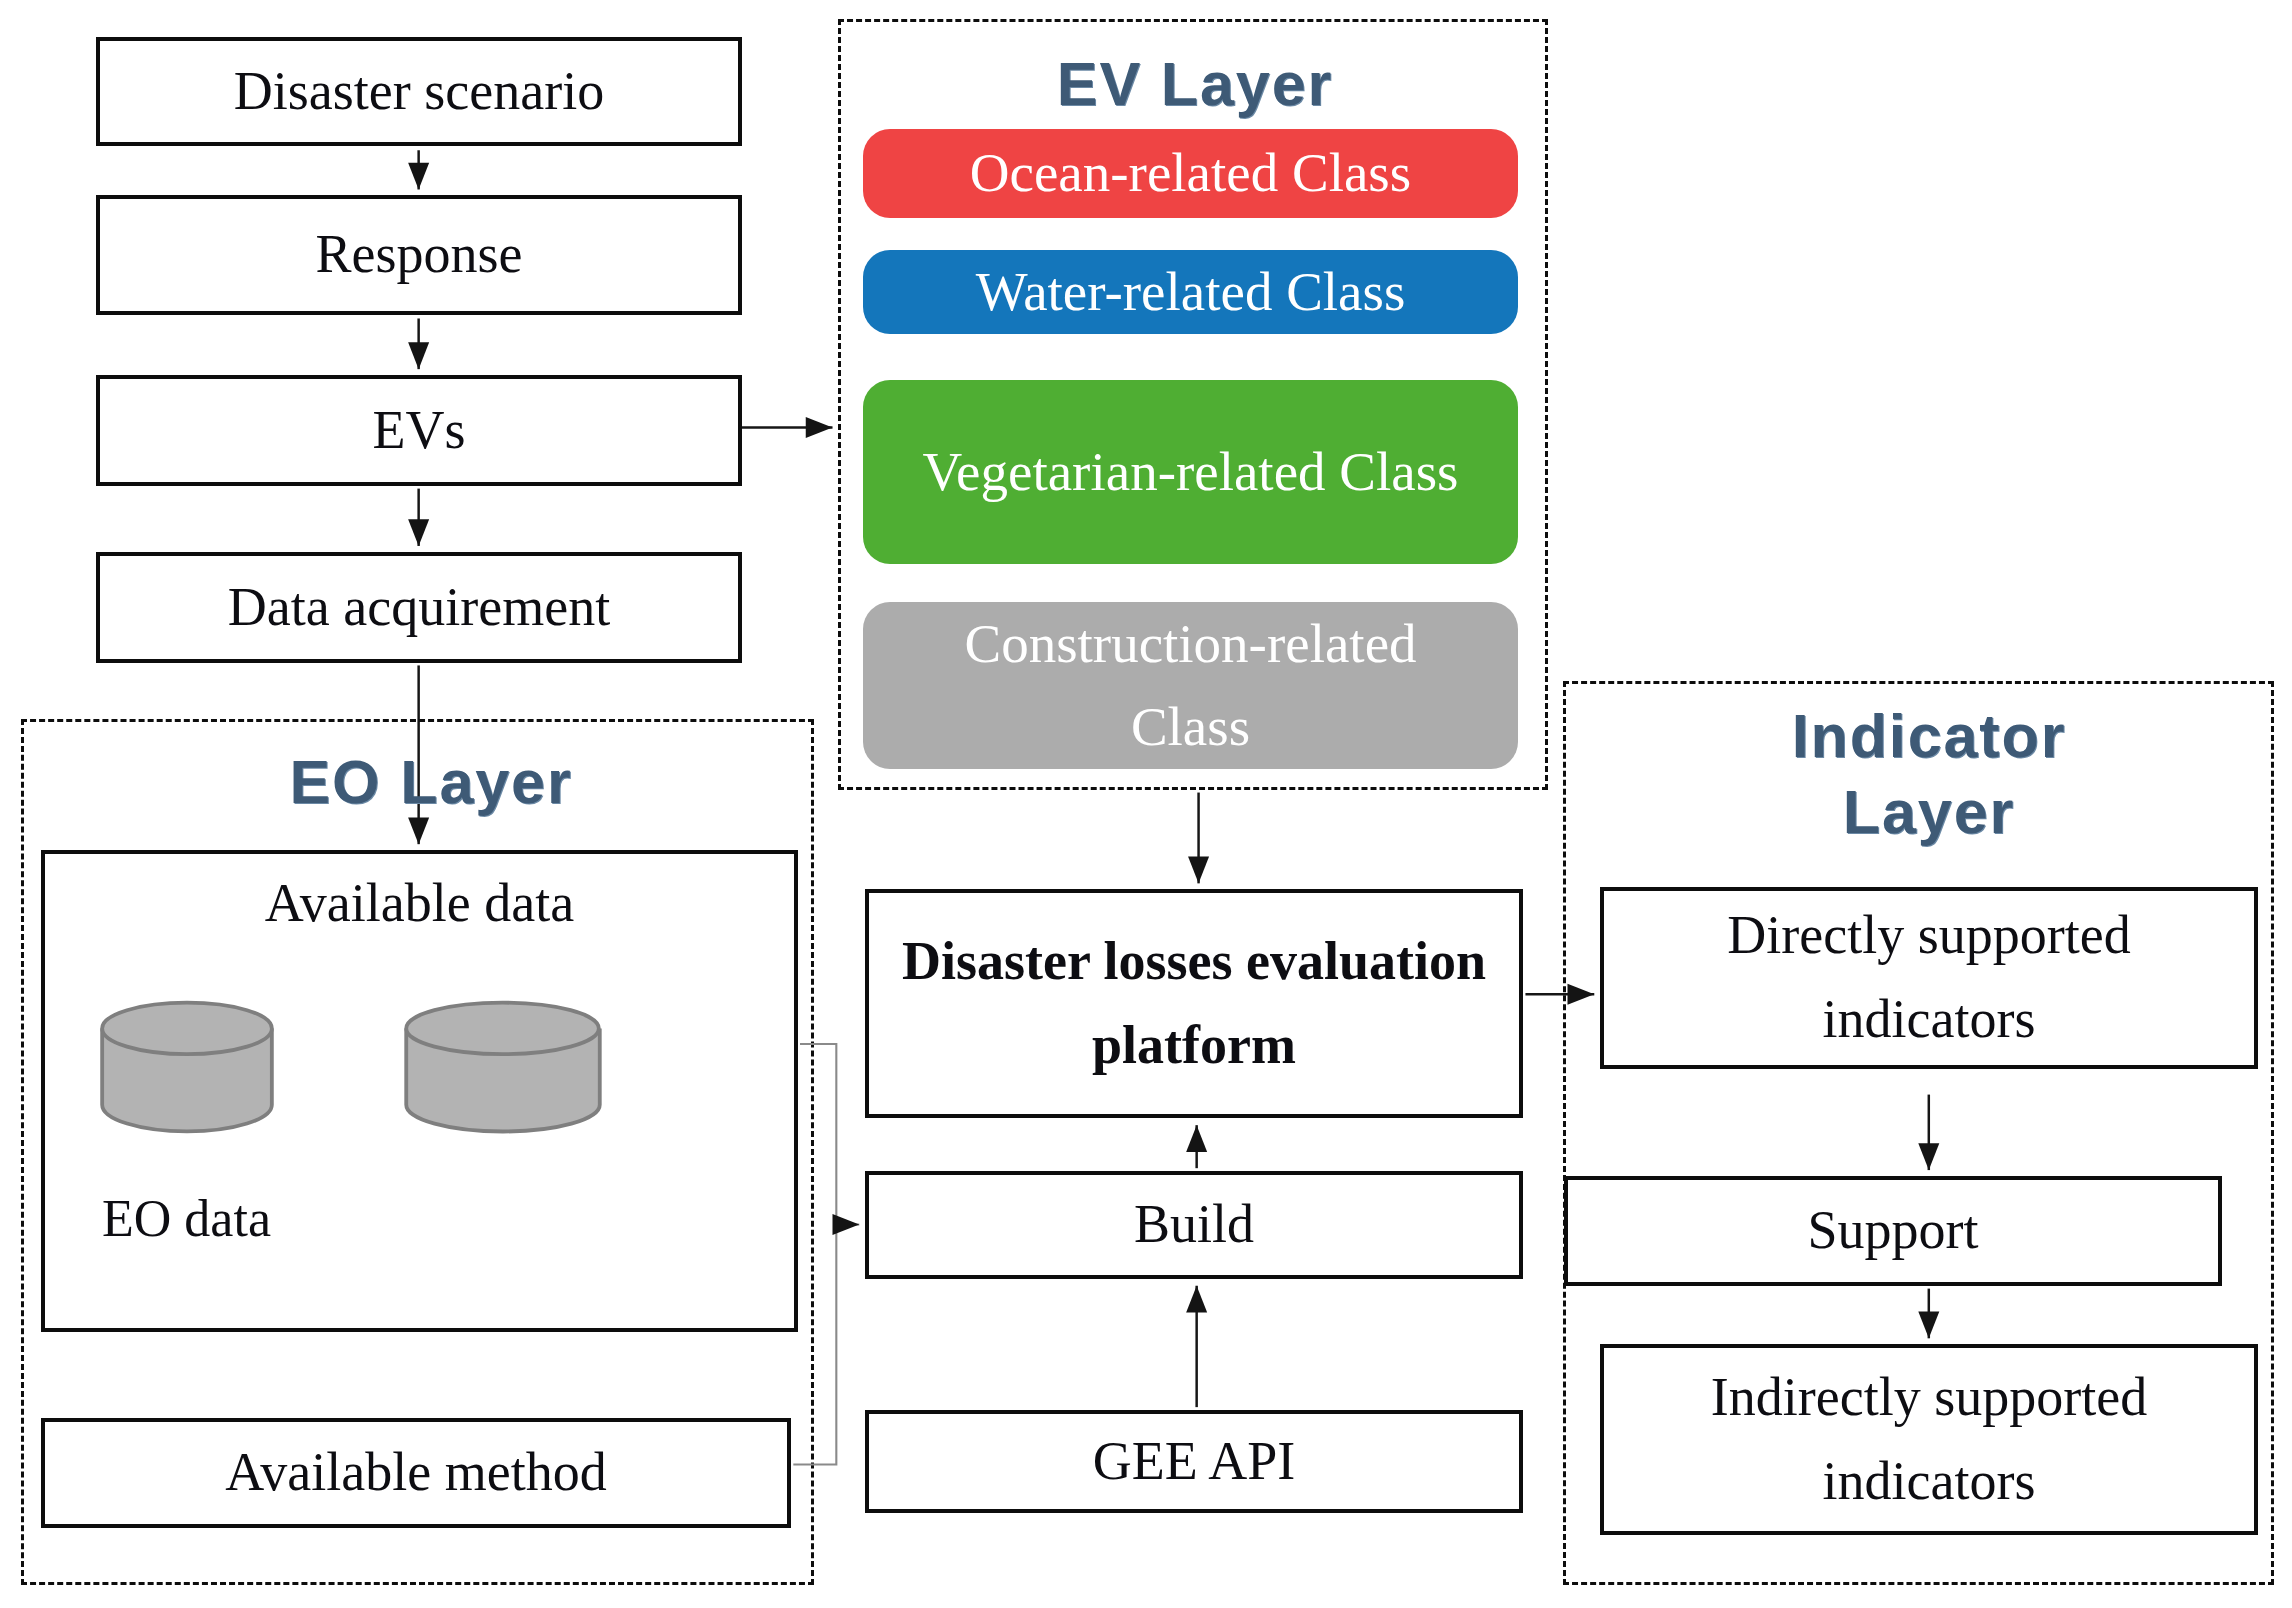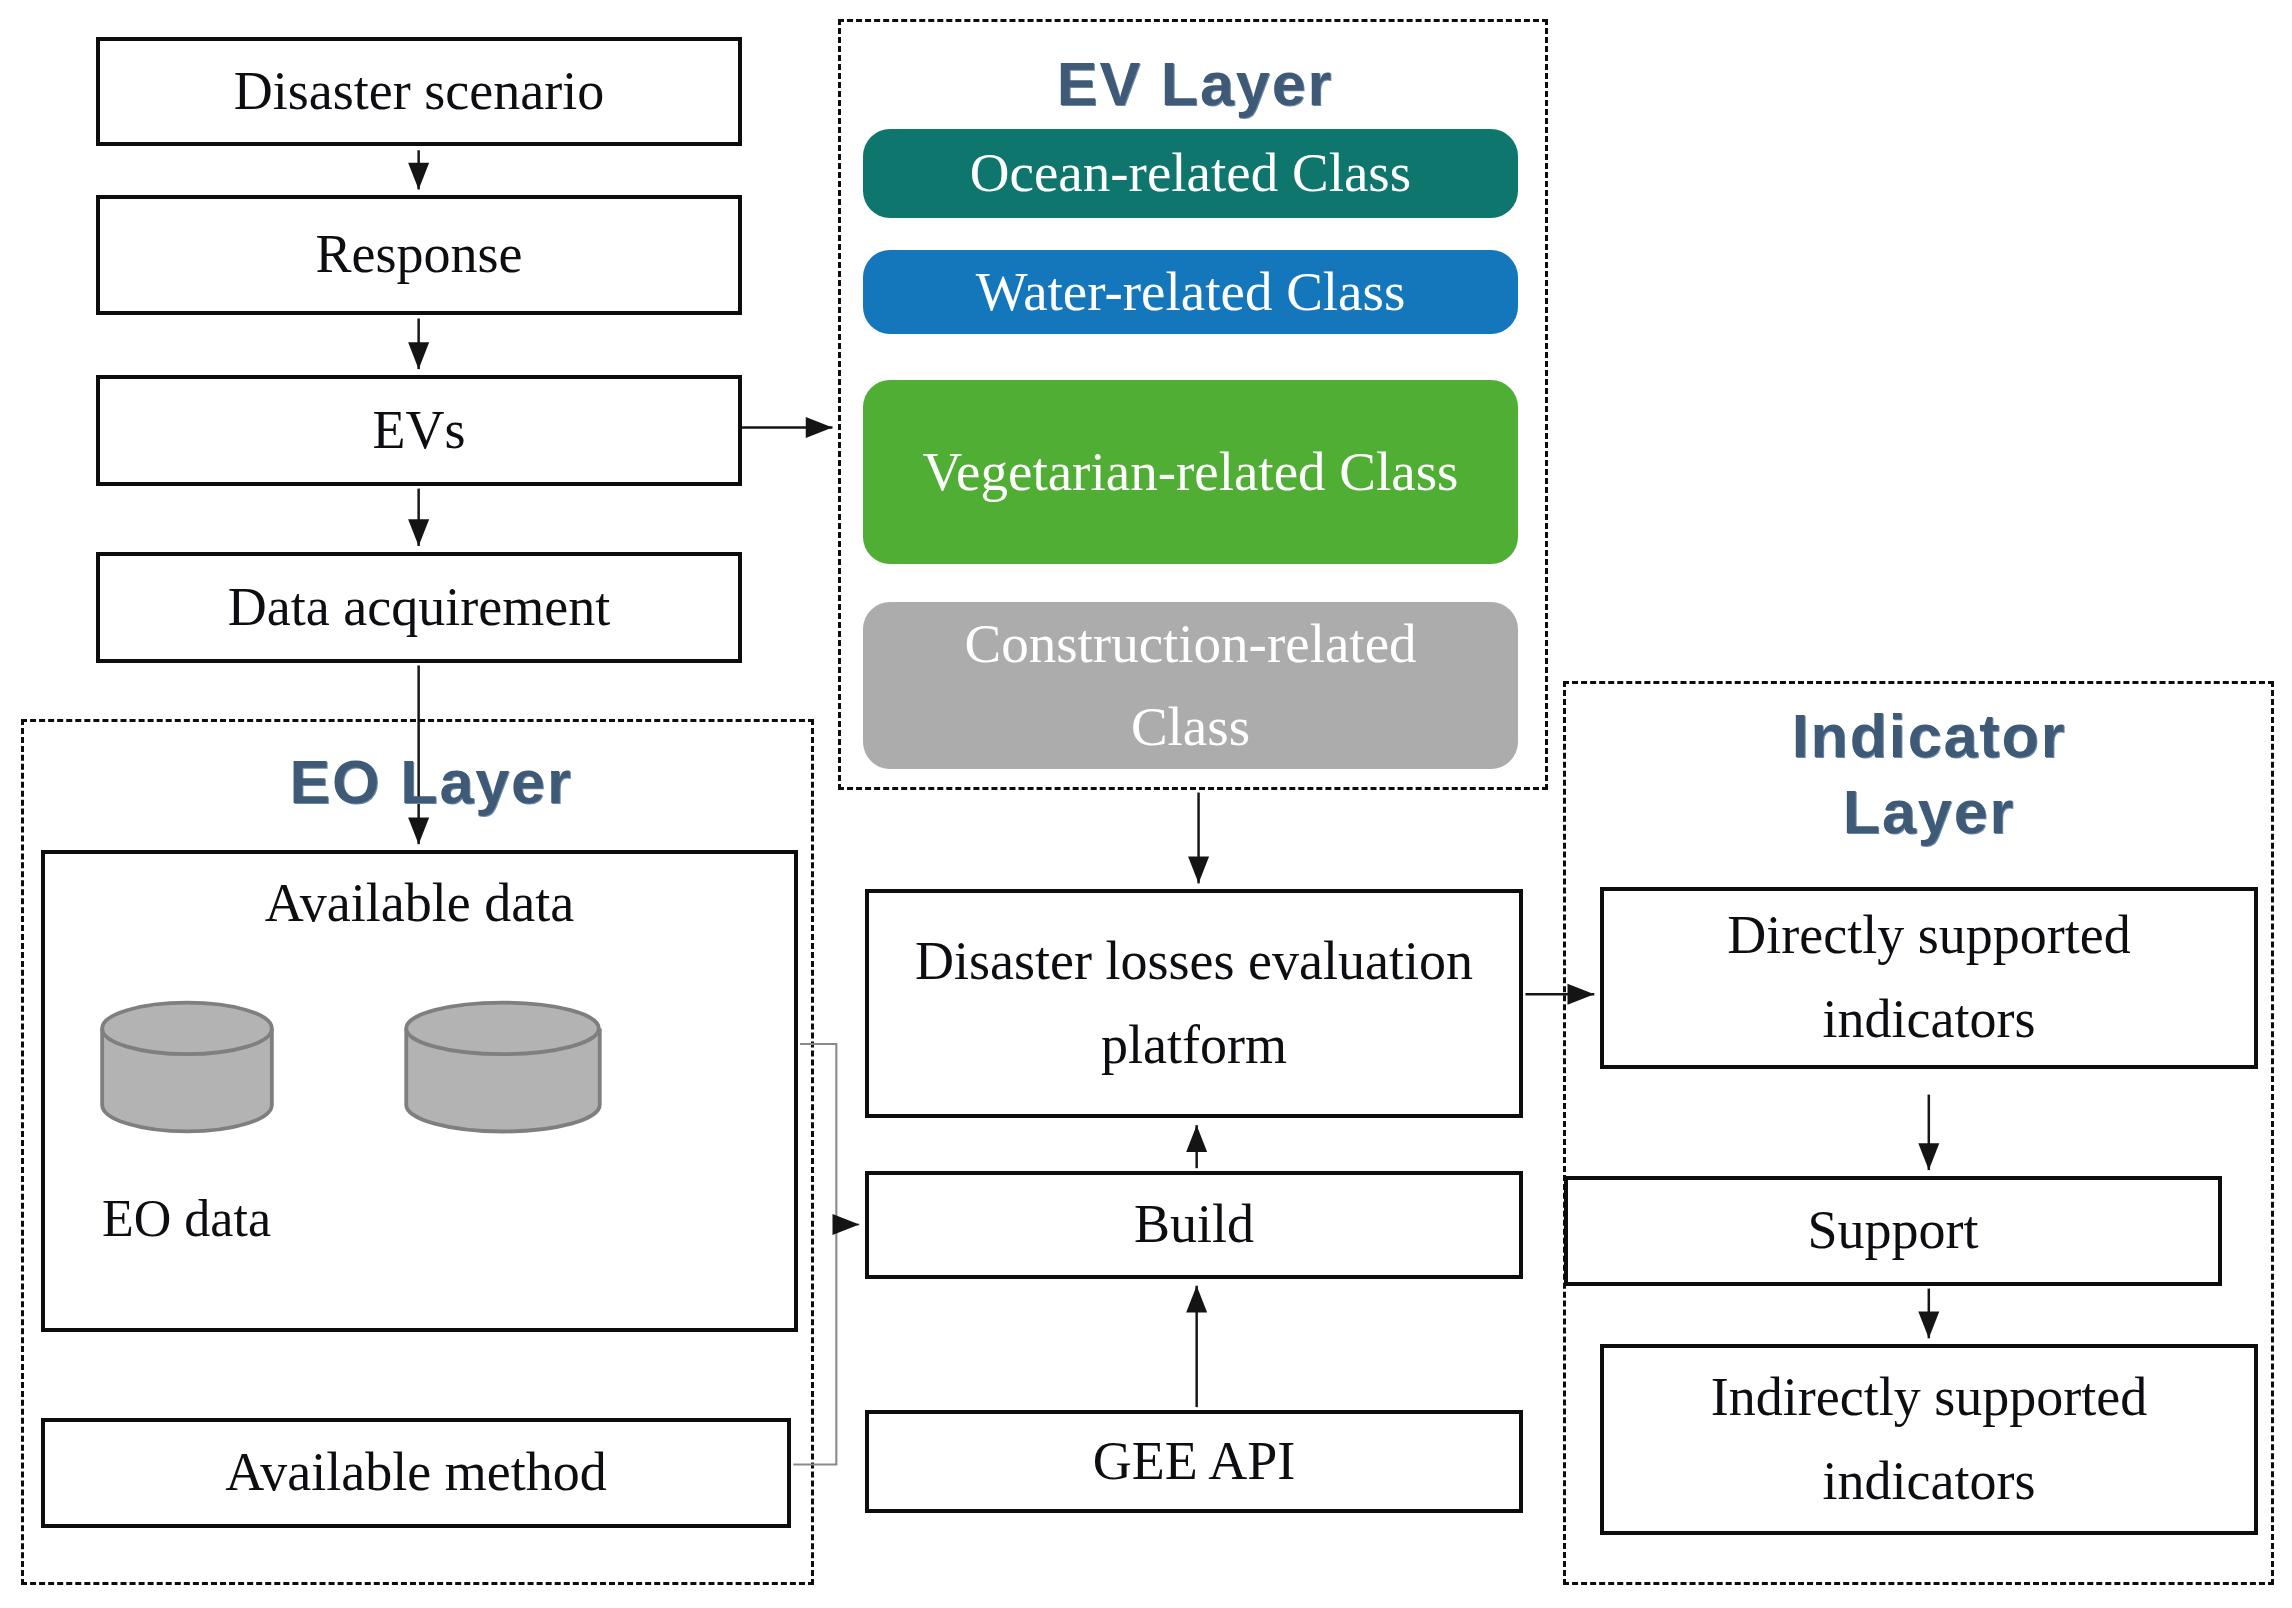--- a/index.html
+++ b/index.html
@@ -42,21 +42,21 @@
   
   .chip{
     border-radius:27px;
     color:#ffffff;
     text-align:center;
     font-size:55px;
     z-index:3;
     display:flex;align-items:center;justify-content:center;
     line-height:1.5;
   }
-  .chip-ocean{background:#0f766e;}
+  .chip-ocean{background:#ef4444;}
   .chip-water{background:#1476BB;}
   .chip-veg{background:#4FAE33;}
   .chip-constr{background:#ACACAC;}
   .chip .wrap-narrow{max-width:459px;margin:0 auto;}
   .sublabel{
     font-size:52px;text-align:center;line-height:1.2;z-index:4;
   }
   svg.wires{position:absolute;left:0;top:0;z-index:2;pointer-events:none;}
 </style>
 </head>
@@ -141,21 +141,21 @@
   </div>
 
   <div class="abs chip chip-veg" style="left:863px;top:380px;width:655px;height:184px;">
     <span>Vegetarian-related Class</span>
   </div>
 
   <div class="abs chip chip-constr" style="left:863px;top:602px;width:655px;height:167px;">
     <span class="wrap-narrow">Construction-related Class</span>
   </div>
 
-  <div class="abs pbox" style="left:865px;top:889px;width:658px;height:229px;">
+  <div class="abs pbox" style="left:865px;top:889px;width:658px;height:229px;font-weight:bold;">
     <span style="max-width:593px;">Disaster losses evaluation platform</span>
   </div>
 
   <div class="abs pbox" style="left:865px;top:1171px;width:658px;height:108px;">
     <span>Build</span>
   </div>
 
   <div class="abs pbox" style="left:865px;top:1410px;width:658px;height:103px;">
     <span>GEE API</span>
   </div>

